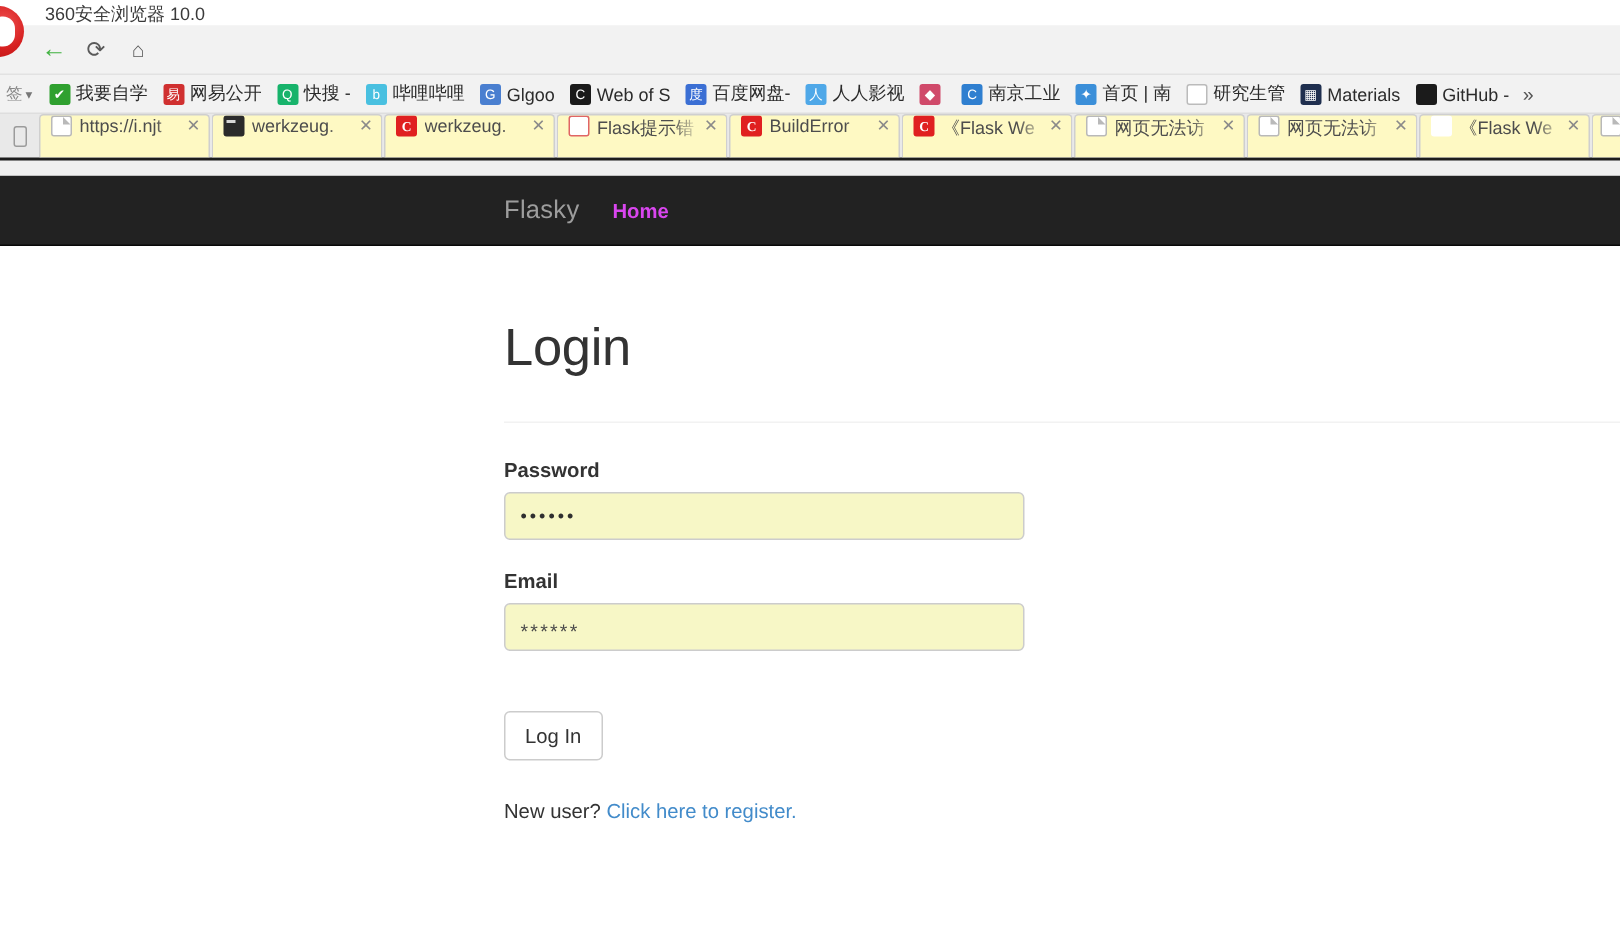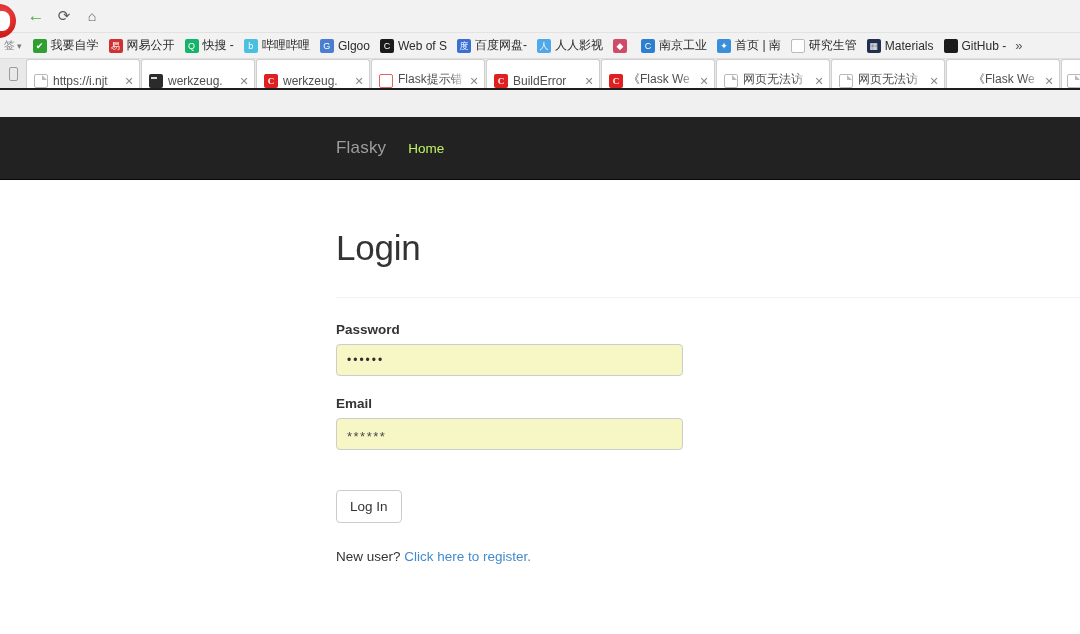--- a/index.html
+++ b/index.html
@@ -175,27 +175,27 @@
   .tab-sidebtn .phone {
     width: 9px; height: 14px;
     border: 1px solid #9b9b9b;
     border-radius: 2px;
   }
   .tab {
     position: relative;
     height: 29px;
     width: 114px;
     flex: 0 0 auto;
-    background: #ffffff;
+    background: #fef9c3;
     border: 1px solid #cfcfcf;
     border-bottom: none;
     border-radius: 3px 3px 0 0;
     margin-right: 1px;
     display: flex;
-    align-items: flex-end;
+    align-items: flex-start;
     padding: 0 4px 0 7px;
     overflow: hidden;
   }
   .tab.newtab { width: 30px; padding: 0; justify-content: center; }
   .tab .favicon {
     width: 14px; height: 14px;
     flex: 0 0 auto;
     margin-right: 5px;
     border-radius: 2px;
     font-size: 9px;
@@ -249,36 +249,37 @@
   .page {
     position: absolute;
     left: 0;
     top: 117px;
     width: 1080px;
     height: 517px;
     background: #ffffff;
     overflow: hidden;
   }
   .site-navbar {
-    height: 63px;
+    height: 47px;
     background: #222222;
     border-bottom: 1px solid #080808;
     display: flex;
     align-items: center;
     padding-left: 336px;
   }
   .site-brand {
     font-size: 17px;
     color: #9d9d9d;
     margin-right: 22px;
     letter-spacing: 0.2px;
   }
   .site-link {
     font-size: 13.5px;
-    color: #bef264;
+    color: #d946ef;
+    font-weight: bold;
   }
 
   .container {
     padding-left: 336px;
     padding-right: 0;
     margin-top: 17px;
   }
   .page-title {
     font-size: 35px;
     font-weight: normal;
@@ -363,20 +364,23 @@
     font-size: 13.5px;
     color: #333333;
   }
   .register-link { color: #428bca; text-decoration: none; }
 </style>
 </head>
 <body>
 
 <div class="browser">
 
+  <div class="titlebar">
+    <div class="title-text">360安全浏览器 10.0</div>
+  </div>
 
   <div class="brand-orb"></div>
 
   <div class="navrow">
     <div class="navbtn back">←</div>
     <div class="navbtn reload">⟳</div>
     <div class="navbtn home">⌂</div>
   </div>
 
   <div class="bookmarks">

